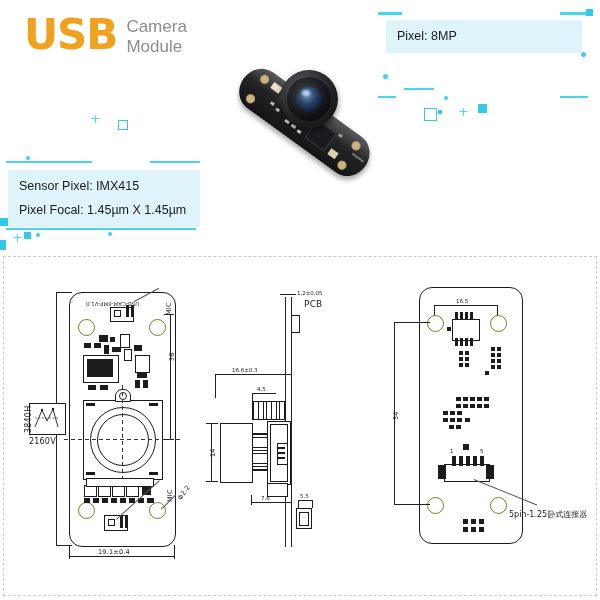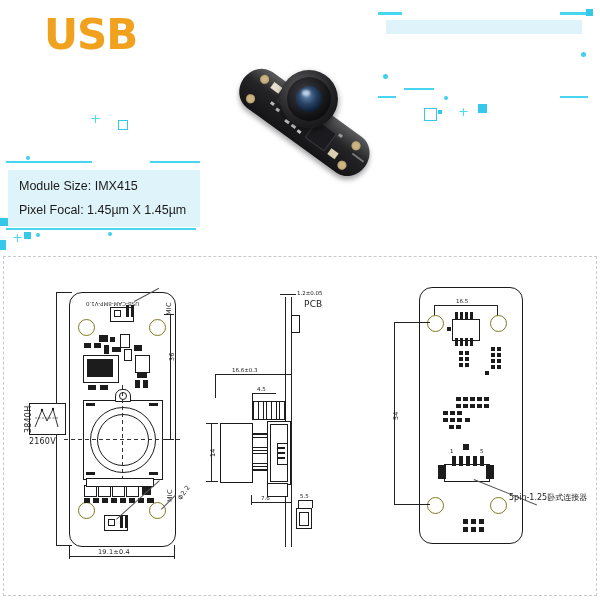--- a/index.html
+++ b/index.html
@@ -11,21 +11,20 @@
     position:relative;
   }
   .page{position:relative;width:600px;height:600px;overflow:hidden;}
 
   
   .title-block{position:absolute;left:24px;top:14px;display:flex;align-items:flex-start;}
   .usb-word{
     font-size:42px;font-weight:bold;color:#F0A11E;
     letter-spacing:-1px;line-height:42px;
     font-family:"DejaVu Sans", sans-serif;
-    margin-left:20px;
   }
   .cam-word{
     margin-left:9px;margin-top:3px;
     font-size:17px;color:#8d8d8d;line-height:20px;
     font-family:"Liberation Sans", sans-serif;
   }
 
   
   .spec-box{
     position:absolute;
@@ -121,55 +120,60 @@
   .centerline-v{position:absolute;background:repeating-linear-gradient(180deg,#333 0 4px,transparent 4px 7px);width:0.7px;}
   .fov-box{position:absolute;border:1px solid #1c1c1c;background:#fff;}
 </style>
 </head>
 <body>
 
 <div class="page">
 
   <div class="title-block">
     <div class="usb-word">USB</div>
+    <div class="cam-word">
+      <span>Camera</span><br>
+      <span>Module</span>
+    </div>
   </div>
 
   <div class="acc acc-line" style="left:378px;top:12px;width:24px;height:3px;"></div>
   <div class="acc acc-line" style="left:560px;top:12px;width:26px;height:3px;"></div>
   <div class="acc acc-fill" style="left:586px;top:9px;width:7px;height:7px;"></div>
   <div class="acc acc-dot" style="left:383px;top:74px;width:5px;height:5px;"></div>
   <div class="acc acc-dot" style="left:581px;top:52px;width:5px;height:5px;"></div>
   <div class="acc acc-line" style="left:378px;top:96px;width:18px;height:2px;"></div>
   <div class="acc acc-line" style="left:560px;top:96px;width:28px;height:2px;"></div>
   <div class="acc acc-sq" style="left:424px;top:108px;width:11px;height:11px;"></div>
   <div class="acc acc-fill" style="left:438px;top:110px;width:4px;height:4px;"></div>
   <div class="acc acc-plus" style="left:458px;top:105px;">+</div>
   <div class="acc acc-fill" style="left:478px;top:104px;width:9px;height:9px;"></div>
   <div class="acc acc-dot" style="left:444px;top:96px;width:4px;height:4px;"></div>
   <div class="acc acc-line" style="left:404px;top:88px;width:30px;height:1.5px;"></div>
 
   <div class="spec-box" id="spec-top">
+    <span class="spec-line">Pixel: 8MP</span>
   </div>
 
   <div class="acc acc-line" style="left:6px;top:161px;width:86px;height:2px;"></div>
   <div class="acc acc-line" style="left:150px;top:161px;width:50px;height:2px;"></div>
   <div class="acc acc-dot" style="left:26px;top:156px;width:4px;height:4px;"></div>
   <div class="acc acc-fill" style="left:0px;top:218px;width:8px;height:8px;"></div>
   <div class="acc acc-dot" style="left:20px;top:205px;width:4px;height:4px;"></div>
   <div class="acc acc-line" style="left:6px;top:228px;width:190px;height:1.5px;"></div>
   <div class="acc acc-plus" style="left:12px;top:231px;">+</div>
   <div class="acc acc-fill" style="left:24px;top:232px;width:7px;height:7px;"></div>
   <div class="acc acc-dot" style="left:36px;top:233px;width:4px;height:4px;"></div>
   <div class="acc acc-dot" style="left:108px;top:232px;width:4px;height:4px;"></div>
   <div class="acc acc-fill" style="left:0px;top:240px;width:6px;height:10px;"></div>
   <div class="acc acc-plus" style="left:90px;top:112px;">+</div>
   <div class="acc acc-sq" style="left:118px;top:120px;width:8px;height:8px;"></div>
 
   <div class="spec-box" id="spec-left">
-    <span class="spec-line">Module Size: IMX415</span>
+    <span class="spec-line">Sensor Pixel: IMX415</span>
     <span class="spec-line" style="margin-top:5px;">Pixel Focal: 1.45µm X 1.45µm</span>
   </div>
 
   <div class="photo">
     <div class="pcb-body">
       <div class="pcb-sheen"></div>
 
       <div class="pad" style="left:13px;top:6px;width:9px;height:9px;"></div>
       <div class="pad" style="left:13px;top:30px;width:9px;height:9px;"></div>
       <div class="pad" style="left:126px;top:6px;width:9px;height:9px;"></div>
@@ -423,21 +427,21 @@
       <div class="blk" style="left:482px;top:208px;width:8px;height:14px;"></div>
       <div class="blk" style="left:448px;top:199px;width:3.5px;height:10px;"></div>
       <div class="blk" style="left:455px;top:199px;width:3.5px;height:10px;"></div>
       <div class="blk" style="left:462px;top:199px;width:3.5px;height:10px;"></div>
       <div class="blk" style="left:469px;top:199px;width:3.5px;height:10px;"></div>
       <div class="blk" style="left:476px;top:199px;width:3.5px;height:10px;"></div>
       <div class="dw dlabel-sm" style="left:446px;top:191px;">1</div>
       <div class="dw dlabel-sm" style="left:476px;top:191px;">5</div>
 
       <div class="ln ln-thin" style="left:470px;top:222px;width:68px;height:1px;transform:rotate(22deg);transform-origin:0 0;"></div>
-      <div class="dw dlabel-cn" style="left:505px;top:235px;">5pin-1.25卧式连接器</div>
+      <div class="dw dlabel-cn" style="left:505px;top:252px;">5pin-1.25卧式连接器</div>
 
       <div class="blk" style="left:459px;top:262px;width:5px;height:5px;"></div>
       <div class="blk" style="left:467px;top:262px;width:5px;height:5px;"></div>
       <div class="blk" style="left:475px;top:262px;width:5px;height:5px;"></div>
       <div class="blk" style="left:459px;top:270px;width:5px;height:5px;"></div>
       <div class="blk" style="left:467px;top:270px;width:5px;height:5px;"></div>
       <div class="blk" style="left:475px;top:270px;width:5px;height:5px;"></div>
 
       <div class="ln ln-v" style="left:390px;top:65px;height:182px;"></div>
       <div class="ln ln-h" style="left:390px;top:65px;width:36px;"></div>

